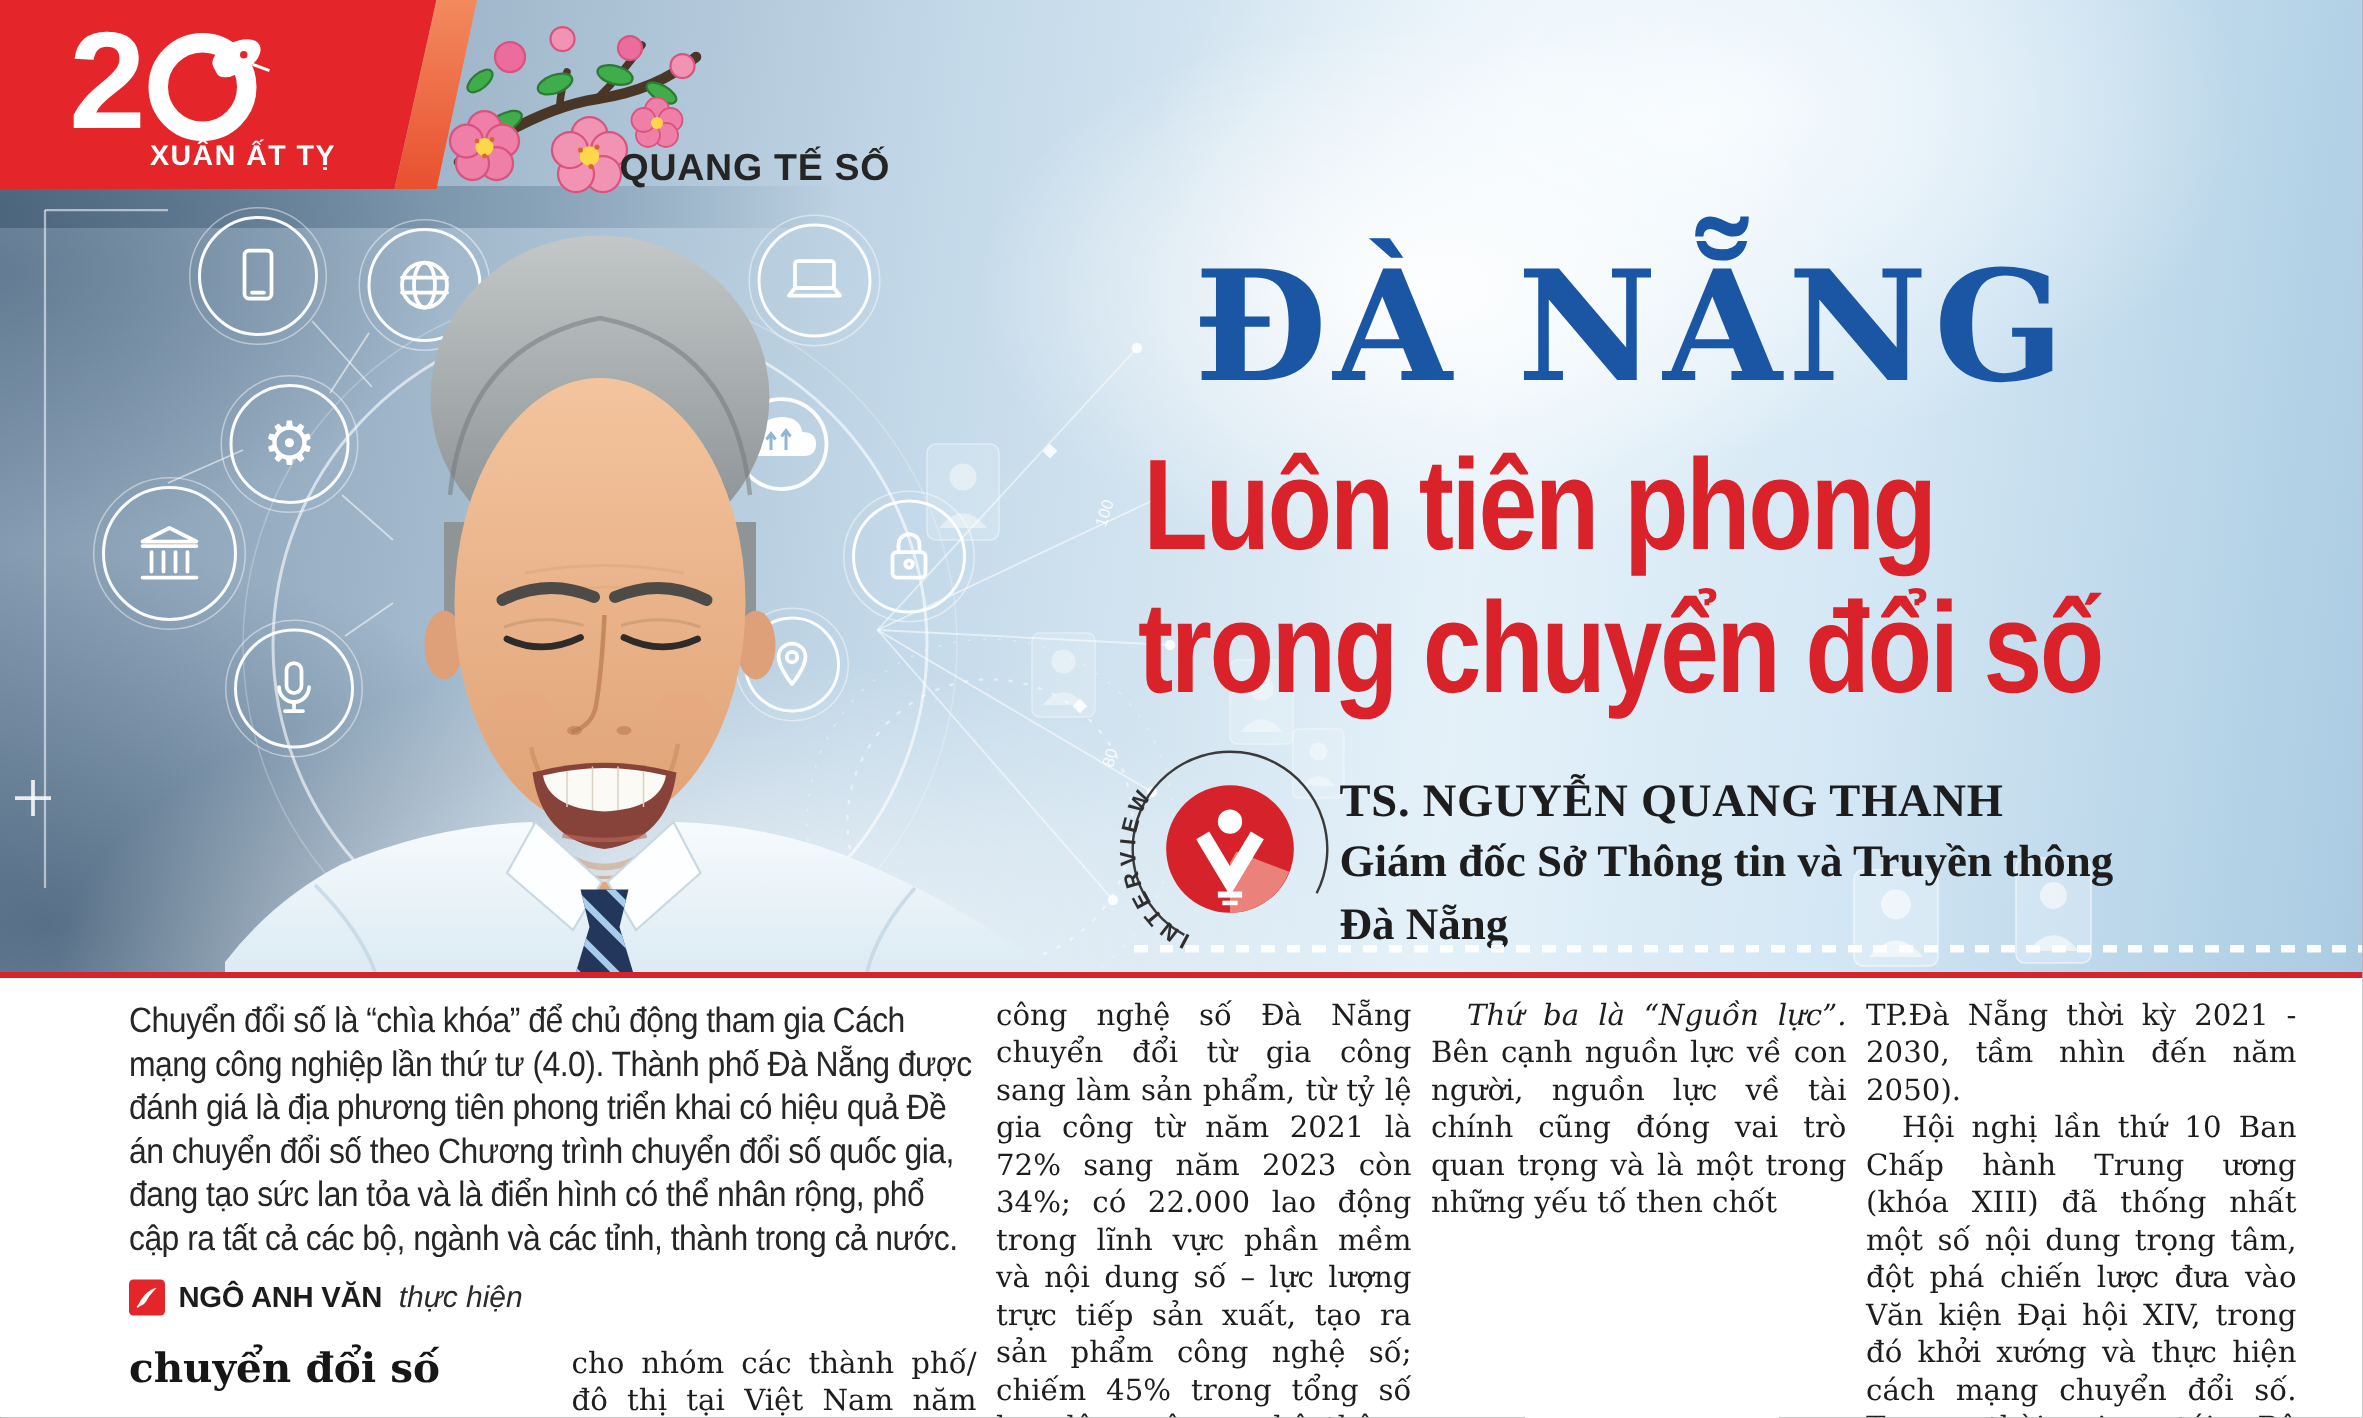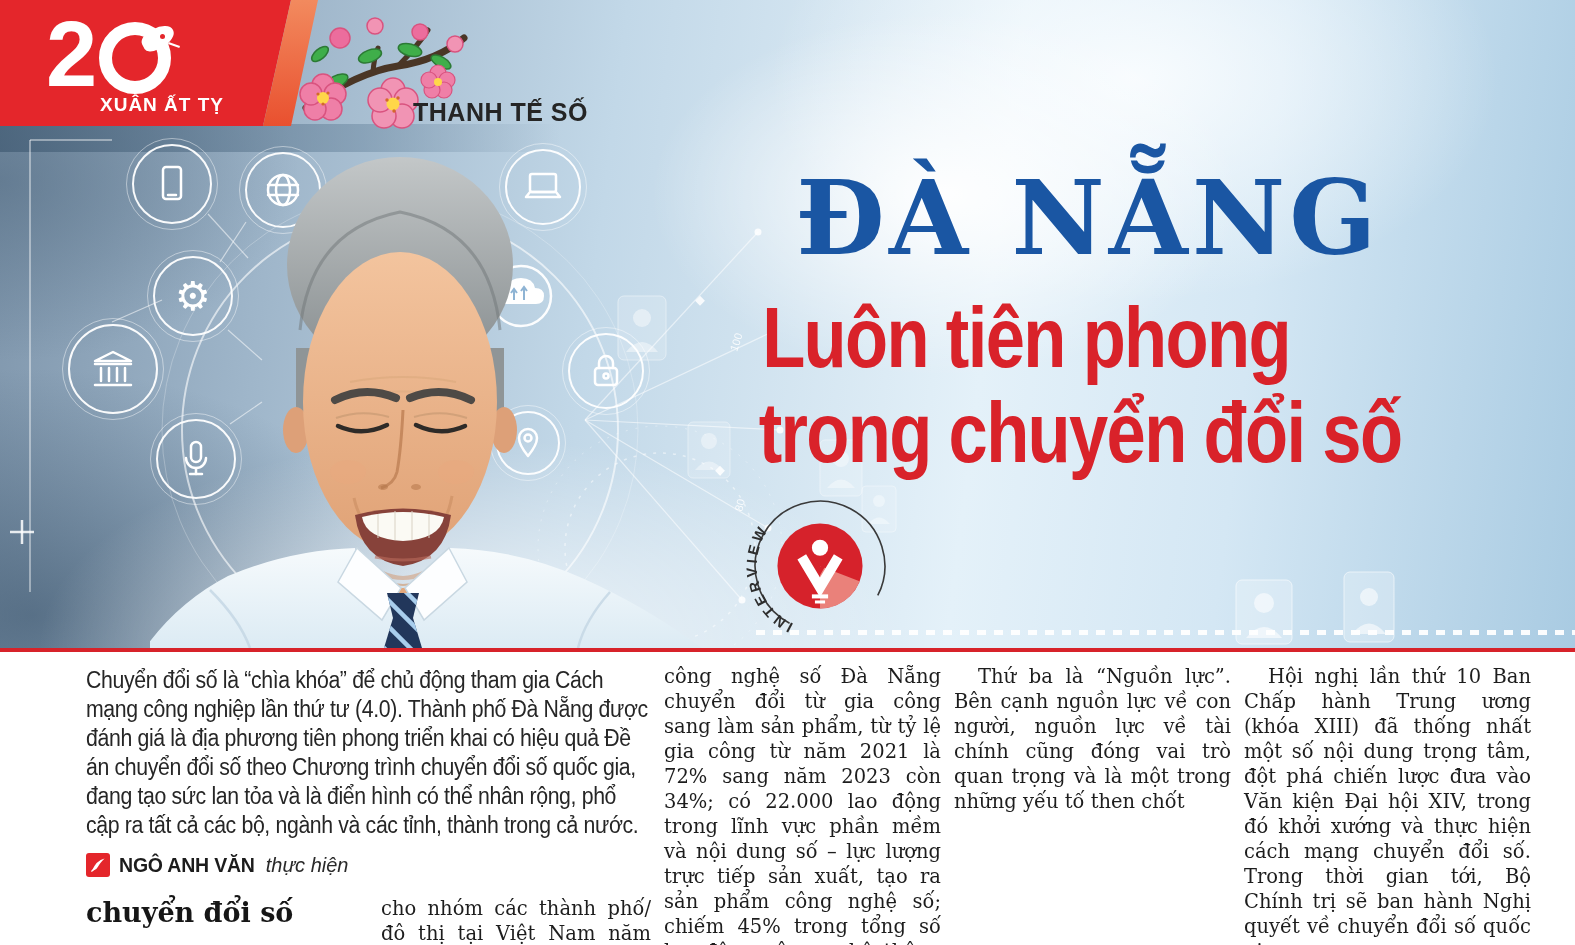--- a/index.html
+++ b/index.html
@@ -84,21 +84,21 @@
     font-size:27px;line-height:34px;color:#161616;}
   .subcols .scont{width:270px;}
   .bodytxt{font-family:"DejaVu Serif",serif;font-size:19.5px;line-height:25px;color:#1d1d1d;
     text-align:justify;}
   .bodytxt p{margin:0;}
   .bodytxt p.ind{text-indent:24px;}
   .col{position:absolute;top:12px;}
   .c2{left:663px;width:277px;}
   .c3{left:953px;width:277px;}
   .c4{left:1243px;width:287px;}
-  .ital{}
+  .ital{font-style:italic;}
 </style>
 </head>
 <body>
 
 <div class="page">
 
   <div class="hero">
     <div class="band"></div>
 
     <svg class="deco" width="1575" height="648" style="left:0;top:0;">
@@ -376,21 +376,21 @@
             </g>
           <circle r="4" fill="#ffd749"></circle>
           </g>
         <circle cx="62" cy="28" r="10" fill="#ec6d9d" stroke="#d9537f" stroke-width="1.5"></circle>
         <circle cx="97" cy="16" r="8" fill="#f194b4" stroke="#d9537f" stroke-width="1.5"></circle>
         <circle cx="142" cy="22" r="8" fill="#ec6d9d" stroke="#d9537f" stroke-width="1.5"></circle>
         <circle cx="177" cy="34" r="8" fill="#f194b4" stroke="#d9537f" stroke-width="1.5"></circle>
       </g>
     </svg>
 
-    <div class="section-label">THANH TẾ SỐ</div>
+    <div class="section-label">QUANG TẾ SỐ</div>
 
     <div class="title-city">ĐÀ NẴNG</div>
     <div class="title-red tr2">Luôn tiên phong</div>
     <div class="title-red tr3">trong chuyển đổi số</div>
 
     <svg class="badge" width="160" height="152" viewBox="0 0 150 150">
       <circle cx="75" cy="75" r="64" stroke="#3a3a3a" stroke-width="1.6" fill="none" stroke-dasharray="300 102" transform="rotate(118 75 75)"></circle>
       <circle cx="75" cy="75" r="42" fill="#d6222b"></circle>
       <path d="M75,75 L75,117 A42,42 0 0 0 114,90 Z" fill="#ef9a8e" opacity=".8"></path>
       <circle cx="75" cy="57" r="8" fill="#fff"></circle>
@@ -399,20 +399,25 @@
       <rect x="67" y="103" width="16" height="4" fill="#fff"></rect>
       <rect x="70" y="109" width="10" height="3" fill="#fff"></rect>
       <defs>
           <path id="arcL" d="M51,133 A63,63 0 0 1 51,17" fill="none"></path>
         </defs>
       <text font-family="Liberation Sans" font-size="14.5" font-weight="bold" letter-spacing="3.5" fill="#2e2e2e">
         <textPath href="#arcL" startOffset="2">INTERVIEW</textPath>
       </text>
     </svg>
 
+    <div class="speaker">
+      <div class="name">TS. NGUYỄN QUANG THANH</div>
+      <div class="role">Giám đốc Sở Thông tin và Truyền thông</div>
+      <div class="role">Đà Nẵng</div>
+    </div>
 
     <div class="dotline"></div>
   </div>
 
   <div class="rule"></div>
 
   <div class="article">
 
     <div class="lead">Chuyển đổi số là “chìa khóa” để chủ động tham gia Cách mạng công nghiệp lần thứ tư (4.0). Thành phố Đà Nẵng được đánh giá là địa phương tiên phong triển khai có hiệu quả Đề án chuyển đổi số theo Chương trình chuyển đổi số quốc gia, đang tạo sức lan tỏa và là điển hình có thể nhân rộng, phổ cập ra tất cả các bộ, ngành và các tỉnh, thành trong cả nước.</div>
 
@@ -439,17 +444,18 @@
     <div class="col c2 bodytxt">
       <p>công nghệ số Đà Nẵng chuyển đổi từ gia công sang làm sản phẩm, từ tỷ lệ gia công từ năm 2021 là 72% sang năm 2023 còn 34%; có 22.000 lao động trong lĩnh vực phần mềm và nội dung số – lực lượng trực tiếp sản xuất, tạo ra sản phẩm công nghệ số; chiếm 45% trong tổng số lao động công nghệ thông tin (tỷ lệ này toàn quốc khoảng 15%).</p>
 
     </div>
 
     <div class="col c3 bodytxt">
       <p class="ind"><span class="ital">Thứ ba là “Nguồn lực”.</span><span> Bên cạnh nguồn lực về con người, nguồn lực về tài chính cũng đóng vai trò quan trọng và là một trong những yếu tố then chốt</span></p>
     </div>
 
     <div class="col c4 bodytxt">
+      <p>TP.Đà Nẵng thời kỳ 2021 - 2030, tầm nhìn đến năm 2050).</p>
       <p class="ind">Hội nghị lần thứ 10 Ban Chấp hành Trung ương (khóa XIII) đã thống nhất một số nội dung trọng tâm, đột phá chiến lược đưa vào Văn kiện Đại hội XIV, trong đó khởi xướng và thực hiện cách mạng chuyển đổi số. Trong thời gian tới, Bộ Chính trị sẽ ban hành Nghị quyết về chuyển đổi số quốc gia</p>
     </div>
 
   </div>
 </div>
 
 </body></html>

